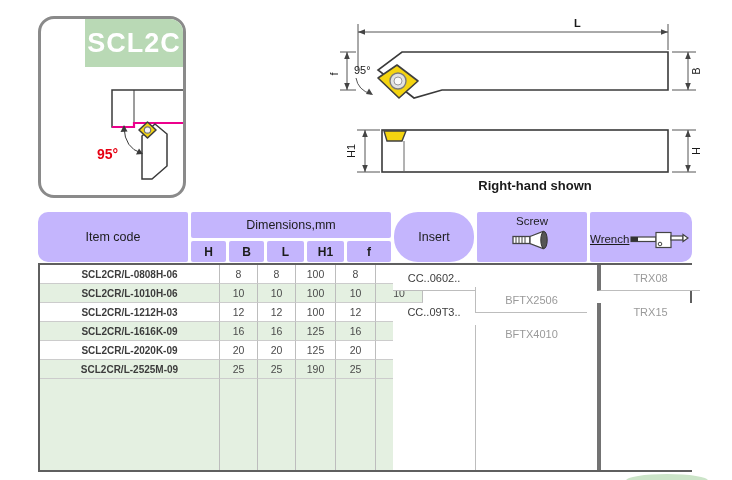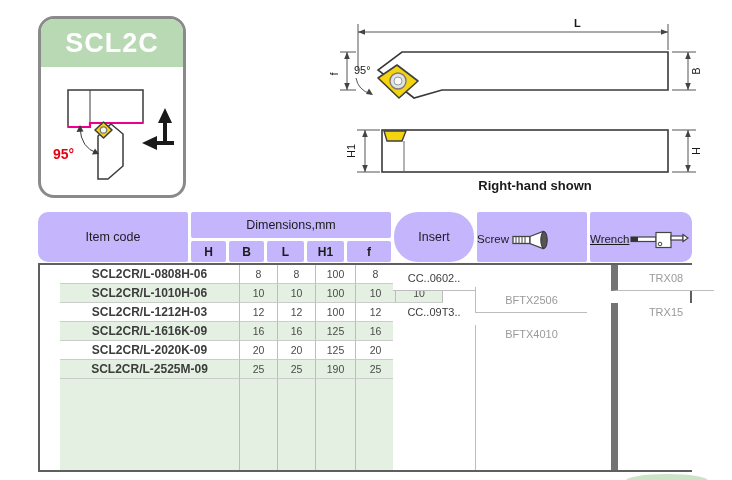--- a/index.html
+++ b/index.html
@@ -1,21 +1,21 @@
 <!DOCTYPE html>
 <html><head>
 <meta charset="utf-8">
 <style>
   * { margin:0; padding:0; box-sizing:border-box; }
   body { background:#e8e8e8; font-family:"Liberation Sans","DejaVu Sans",sans-serif; }
   .page { position:relative; width:732px; height:480px; background:#ffffff; overflow:hidden; }
 
   
   .card { position:absolute; left:38px; top:16px; width:148px; height:182px;
-          border:3px solid #8a8a8a; border-radius:16px; overflow:hidden; background:#fff; }
+          border:3px solid #8a8a8a; border-radius:16px; overflow:hidden; background:#fff;padding-left:44px; }
   .card-header { height:48px; background:#b9d9b5; display:flex; align-items:center; justify-content:center; }
   .card-title { color:#ffffff; font-size:27px; font-weight:bold; letter-spacing:1px; }
   .card-body { position:relative; width:142px; height:126px; }
   .card-body svg { display:block; }
 
   
   .drawing-svg { position:absolute; }
   .caption { position:absolute; left:440px; top:178px; width:190px; text-align:center;
              font-size:13px; font-weight:600; color:#1a1a1a; }
 
@@ -23,42 +23,42 @@
   .table-wrap { position:absolute; left:38px; top:212px; width:654px; }
   .thead { display:grid; grid-template-columns:150px 35px 35px 37px 37px 44px 80px 110px 102px;
            grid-template-rows:26px 21px; gap:3px; width:654px;
            border-radius:10px; overflow:hidden; margin-bottom:1px; }
   .hcell { background:#c4b5fd; display:flex; align-items:center; justify-content:center;
            font-size:12.5px; color:#1c1c1c; border-radius:2px; }
   .h-item   { grid-column:1; grid-row:1/3; }
   .h-dims   { grid-column:2/7; grid-row:1; }
   .h-sub    { grid-row:2; font-weight:bold; font-size:12px; }
   .h-insert { grid-column:7; grid-row:1/3;border-radius:24px; }
-  .h-screw  { grid-column:8; grid-row:1/3; font-size:11.5px; padding-top:3px; justify-content:flex-start; }
+  .h-screw  { grid-column:8; grid-row:1/3; flex-direction:column; font-size:11.5px; padding-top:3px; justify-content:flex-start; }
   .h-wrench { grid-column:9; grid-row:1/3; flex-direction:row; font-size:11.5px; padding-top:3px; justify-content:flex-start;text-decoration:underline; }
   .h-icon { margin-top:2px; }
 
   .tbody { position:relative; height:209px; border:2px solid #5f5f5f; background:#ffffff; }
   .trow { display:flex; height:19px; }
   .trow.alt .td { background:#e4f0e1; }
   .td { height:19px; display:flex; align-items:center; justify-content:center;
         border-right:1px solid #bdbdbd; border-bottom:1px solid #cccccc;
         font-size:10.5px; color:#4a4a4a; background:#fff; }
-  .td-code { width:180px; font-weight:bold; font-size:12px; color:#3c3c3c;margin-left:20px; }
+  .td-code { width:180px; font-weight:bold; font-size:10px; color:#3c3c3c; }
   .td-h  { width:38px; } .td-b { width:38px; } .td-l { width:40px; }
   .td-h1 { width:40px; } .td-f { width:47px; }
   .tfiller { display:flex; position:absolute; left:0; top:114px; bottom:0; }
   .tfiller .td { height:100%; border-bottom:none; background:#e4f0e1; }
 
   .mcell { position:absolute; display:flex; justify-content:center; font-size:11px; background:#fff; }
   .mcell.grp1 { top:0; height:26px; align-items:center; border-bottom:1px solid #bdbdbd; }
   .mcell.grp2 { top:38px; bottom:0; align-items:flex-start; padding-top:3px; }
   .m-insert { left:353px; width:82px; color:#3c3c3c; }
   .m-screw  { left:435px; width:112px; border-left:1px solid #bdbdbd; color:#9a9a9a;margin-top:22px; }
-  .m-wrench { left:571px; width:103px; border-left:7px solid #737373; color:#9a9a9a; }
+  .m-wrench { left:557px; width:103px; border-left:4px solid #737373; color:#9a9a9a; }
 
   .corner-blob { position:absolute; left:626px; top:474px; width:82px; height:13px;
                  background:#cbe4c8; border-radius:50%; }
 
   text { font-family:"Liberation Sans","DejaVu Sans",sans-serif; }
   .dim-text { font-size:11px; fill:#1a1a1a; }
 </style>
 </head>
 <body>
 

